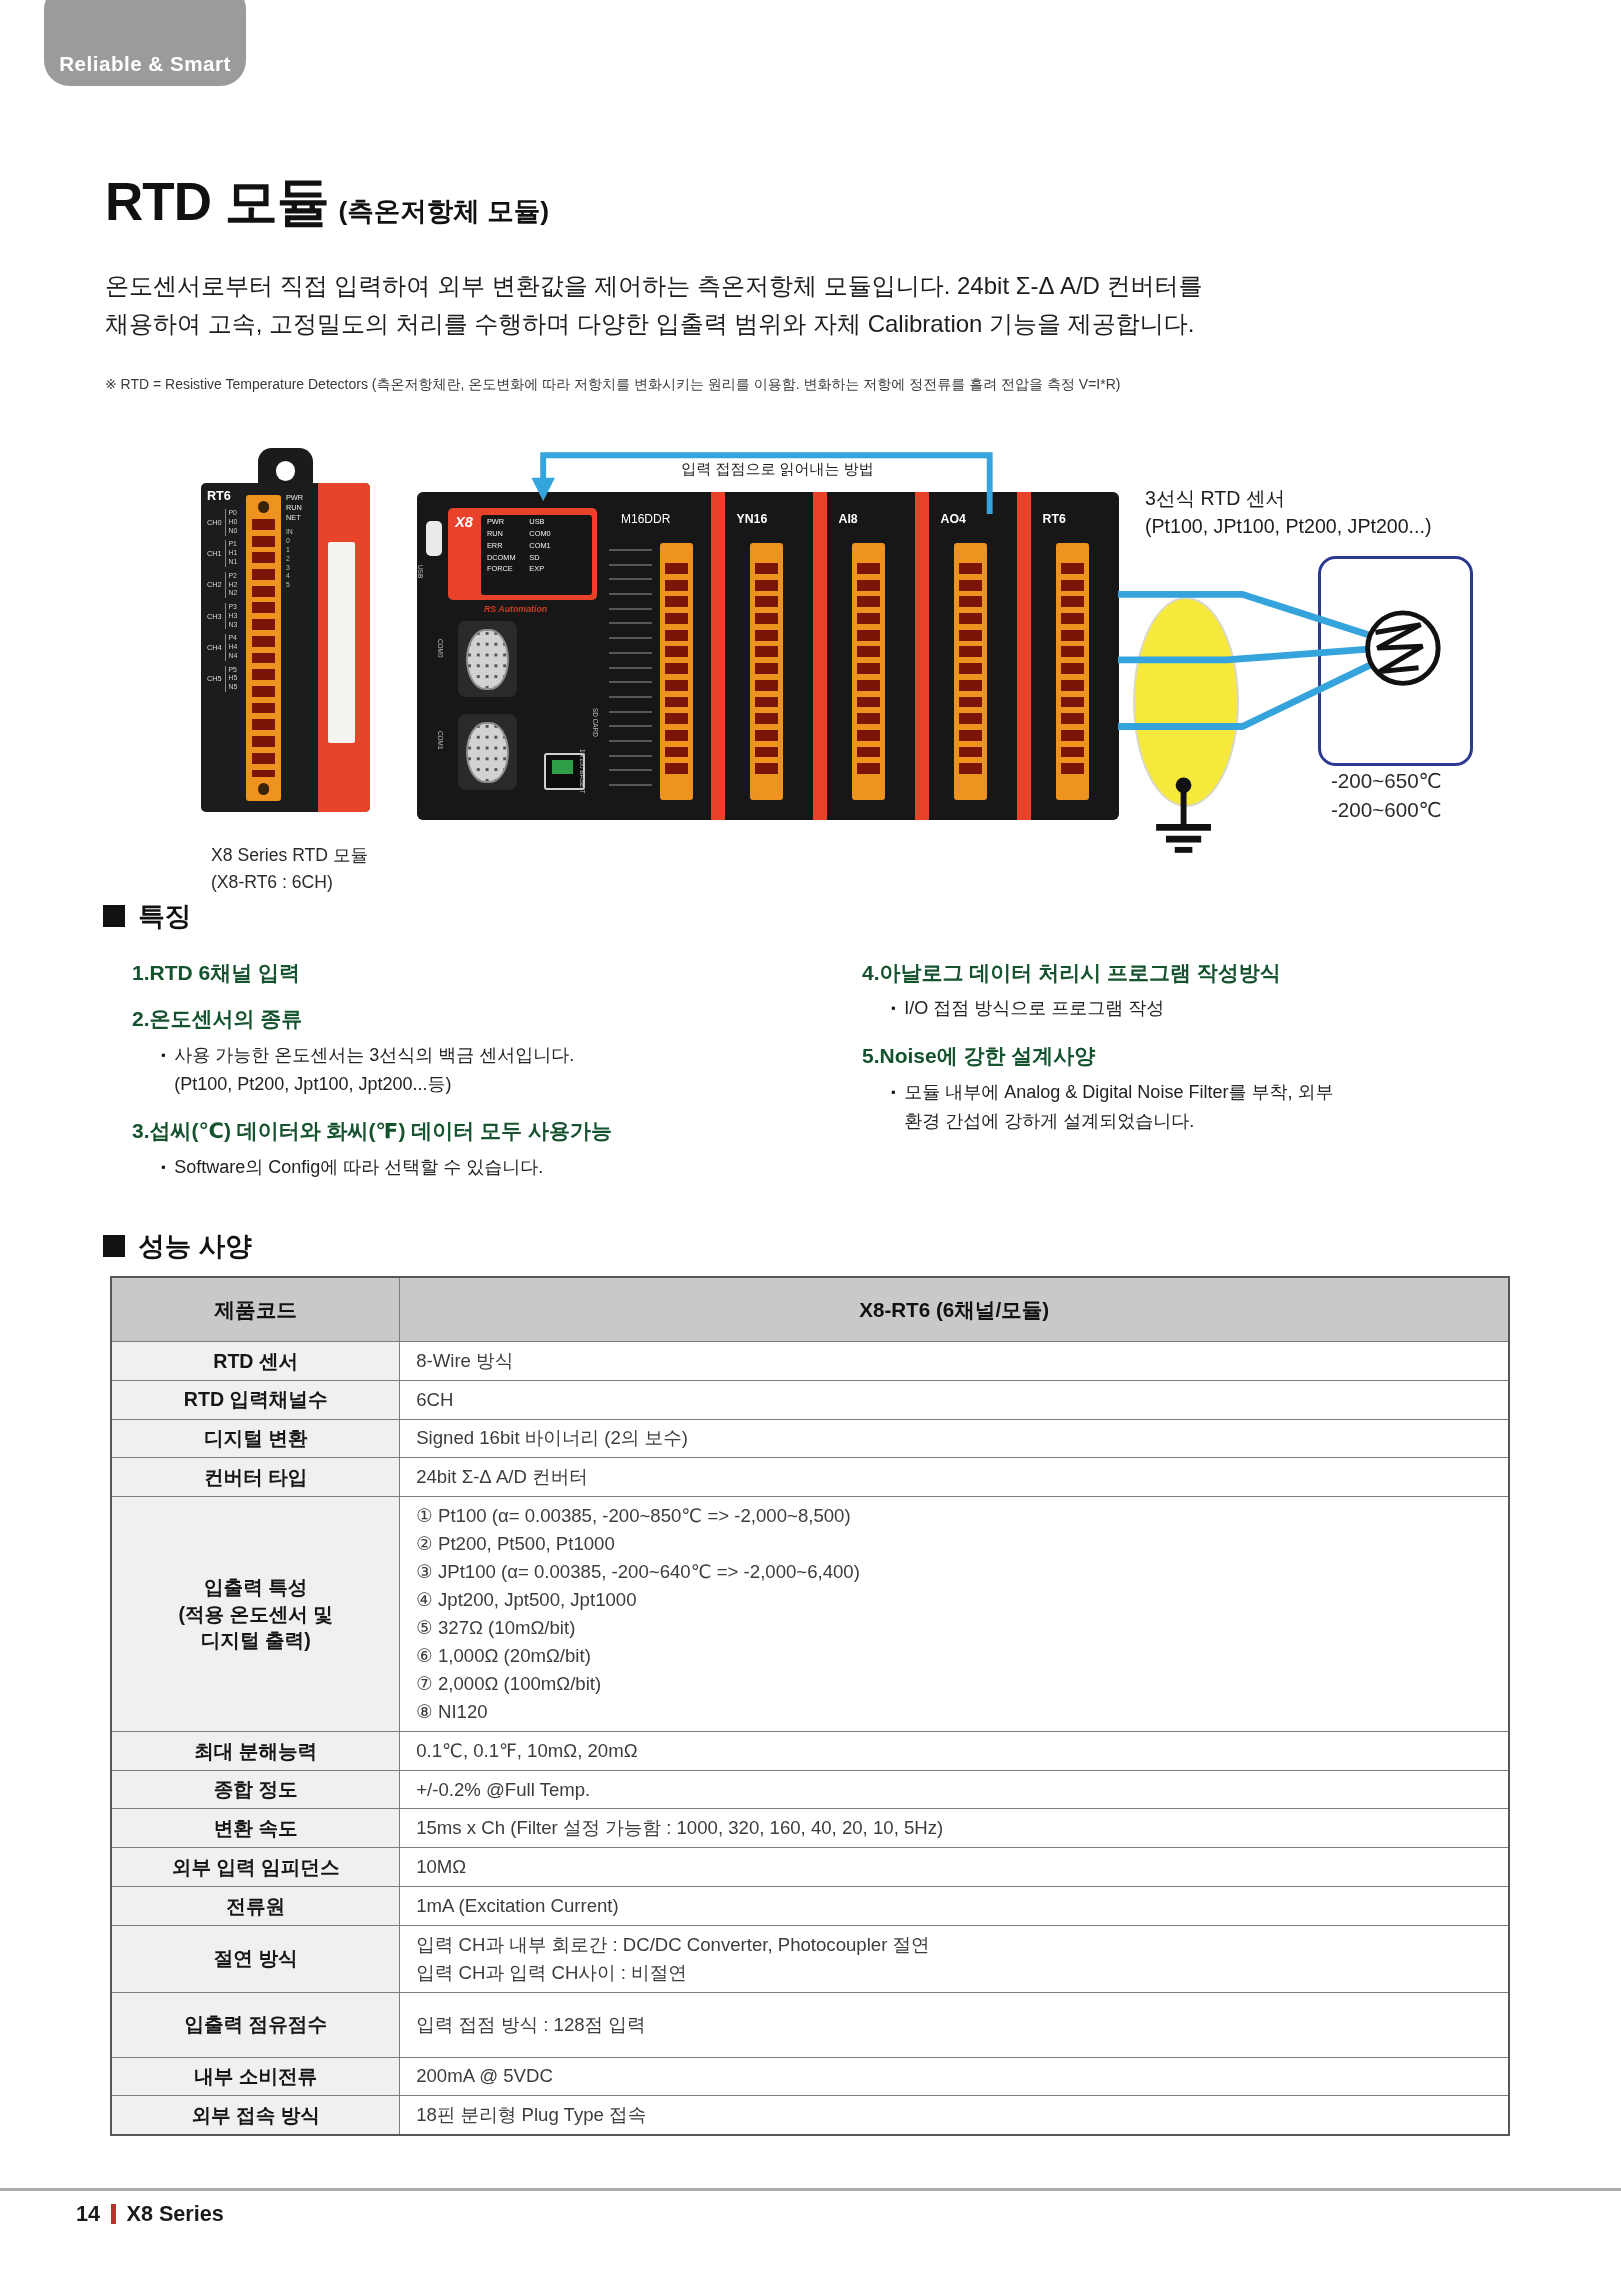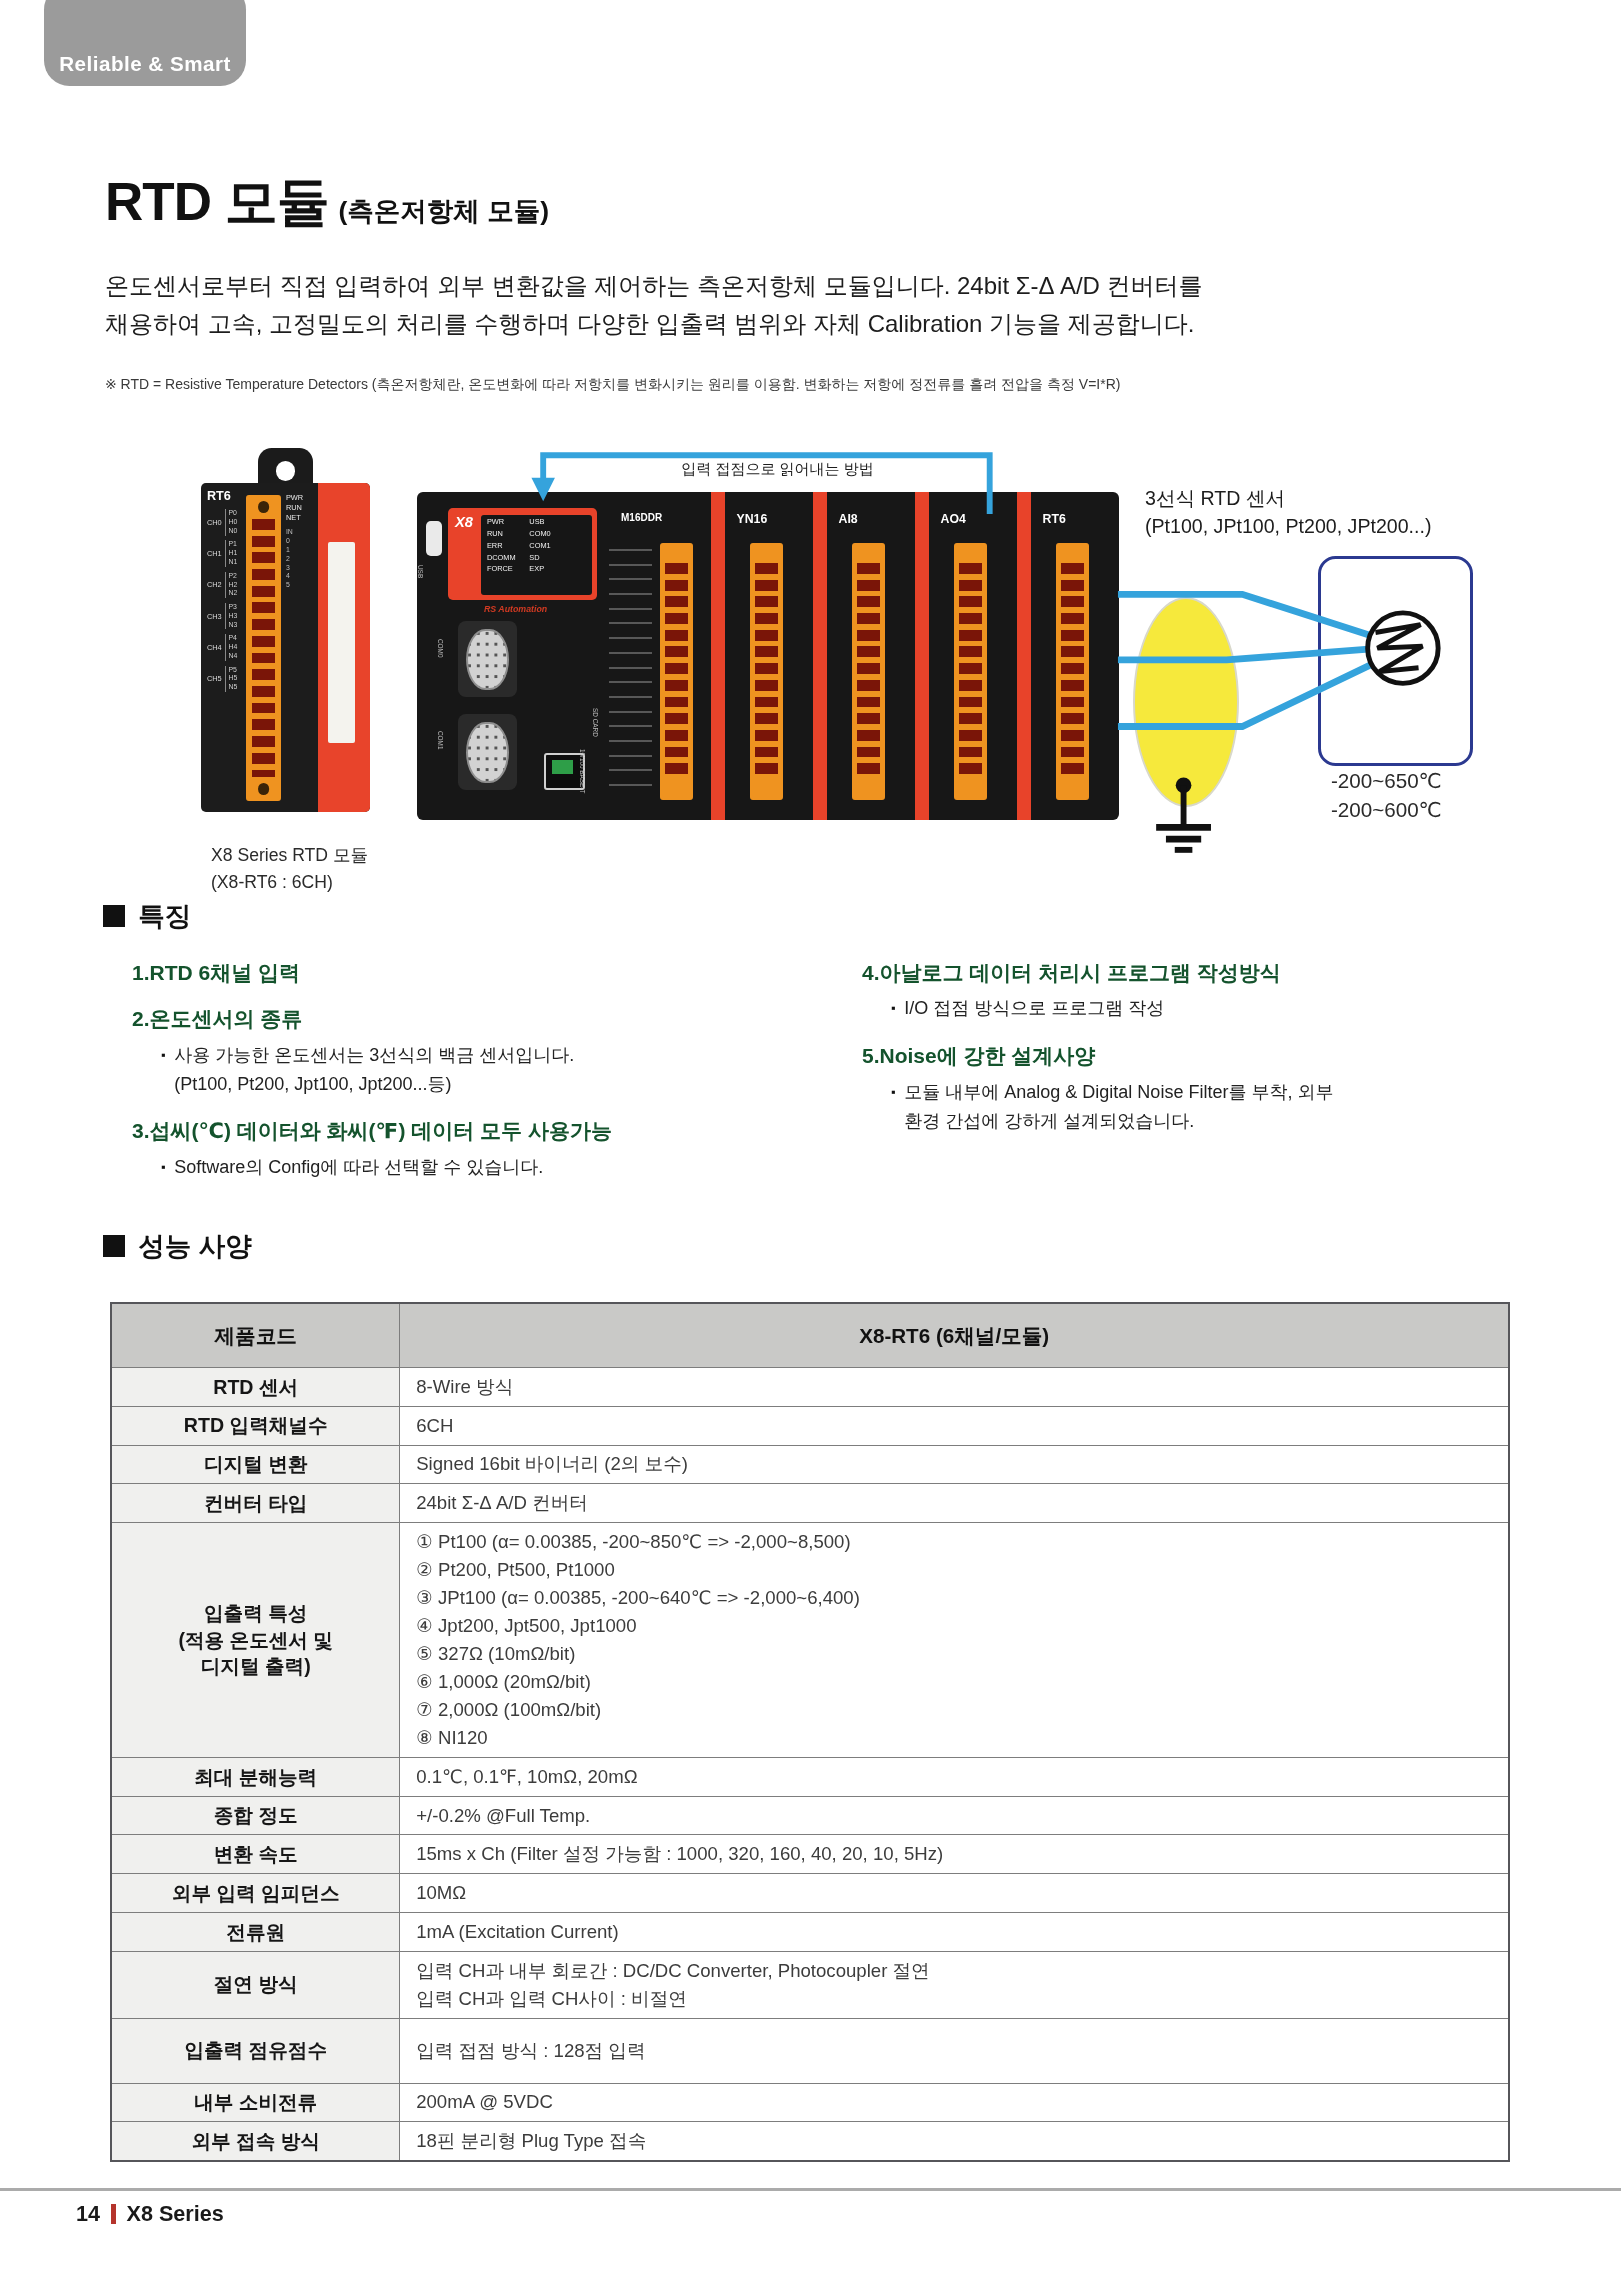--- a/index.html
+++ b/index.html
@@ -54,21 +54,21 @@
        display:flex;align-items:center;justify-content:center;}
   .db9.one{top:129px;} .db9.two{top:222px;}
   .db9-inner{width:39px;height:57px;background:#d2d2d2;border:2px solid #8f8f8f;border-radius:45%/50%;
              background-image:radial-gradient(#555 1.3px,transparent 1.5px);background-size:8.8px 10.8px;background-position:5.9px 7.8px;}
   .port-tag{position:absolute;left:27.4px;color:#bbb;font-size:6.4px;transform:rotate(90deg);transform-origin:left top;}
   .port-tag.p0{top:147px;} .port-tag.p1{top:239px;}
   .eth{position:absolute;left:127px;top:261px;width:37px;height:33px;background:#0d0d0d;border:2px solid #cfcfcf;border-radius:2.9px;}
   .eth::after{content:"";position:absolute;left:5.9px;top:4.9px;width:21.6px;height:13.7px;background:#2e9e48;}
   .sd-tag{position:absolute;left:182px;top:216px;color:#bbb;font-size:6.4px;transform:rotate(90deg);transform-origin:left top;}
   .eth-tag{position:absolute;left:169px;top:257px;color:#bbb;font-size:6.4px;transform:rotate(90deg);transform-origin:left top;}
-  .cpu-name{position:absolute;left:204px;top:19.6px;color:#fff;font-size:10px;font-weight:700;}
+  .cpu-name{position:absolute;left:204px;top:19.6px;color:#fff;font-size:12px;font-weight:400;}
   .cpu-strip{position:absolute;left:243px;top:51px;width:33px;height:257px;background:#ef9320;border-radius:2.9px;}
   .cpu-strip .sa-slots{top:19.6px;bottom:19.6px;left:4.9px;right:4.9px;}
   .contactcol{position:absolute;left:192px;top:57px;width:43px;height:245px;
               background:repeating-linear-gradient(180deg,rgba(255,255,255,.28) 0 2px,transparent 2px 14.7px);}
   .rmod{position:absolute;top:0;bottom:0;width:78px;}
   .rmod .rstripe{position:absolute;left:0;top:0;bottom:0;width:13.7px;background:#e8432a;}
   .rmod .rname{position:absolute;left:25.5px;top:19.6px;color:#fff;font-size:12.3px;font-weight:700;}
   .rmod .rstrip{position:absolute;left:39px;top:51px;width:33px;height:257px;background:#ef9320;border-radius:2.9px;}
   .rmod .rstrip .sa-slots{top:19.6px;bottom:19.6px;left:4.9px;right:4.9px;}
   .m0{left:294px;} .m1{left:396px;} .m2{left:498px;} .m3{left:600px;}
@@ -88,21 +88,21 @@
   .sq{width:21.6px;height:21.6px;background:#111;}
   .section-title{font-size:26.5px;font-weight:800;color:#111;}
   .feat-cols{display:flex;margin-top:23.5px;}
   .feat-col{width:730px;} .feat-col:last-child{flex:1;}
   .feature-item{margin-left:29px;margin-bottom:17.6px;}
   .feature-title{font-size:21px;font-weight:800;color:#14532d;line-height:29px;margin-bottom:7.8px;}
   .feature-bullet{display:flex;margin-left:29px;margin-bottom:5.9px;}
   .bullet-marker{font-size:12.7px;color:#111;margin-right:8.8px;line-height:29px;}
   .bullet-text{font-size:18px;line-height:29px;color:#222;white-space:pre-line;}
   
-  .specs-table{border-collapse:collapse;margin-top:38px;margin-left:6.9px;width:1400px;border:2px solid #56565a;padding-left:15px;}
+  .specs-table{border-collapse:collapse;margin-top:12px;margin-left:6.9px;width:1400px;border:2px solid #56565a;padding-left:15px;}
   .specs-table th,.specs-table td{border:1px solid #7d7d7d;}
   .specs-table thead th{background:#c9c9c7;font-size:20.6px;font-weight:700;color:#111;height:61px;text-align:center;}
   .spec-label{width:272px;background:#f0f0ee;font-size:19.6px;font-weight:700;color:#161616;text-align:center;
               padding:4.9px 7.8px;white-space:pre-line;line-height:26.5px;}
   .spec-value{font-size:18.6px;color:#3c3c3c;padding:4.9px 15.7px;white-space:pre-line;line-height:28px;text-align:left;}
   tr.spec-row{height:37px;} tr.spec-row.tall{height:65px;}
   
   .footer-rule{position:absolute;left:0;top:2188px;width:1621px;height:2.9px;background:#ababab;}
   .page-footer{position:absolute;left:76px;top:2201px;display:flex;align-items:center;gap:10.8px;}
   .page-number{font-size:21.6px;font-weight:800;color:#1a1a1a;}

